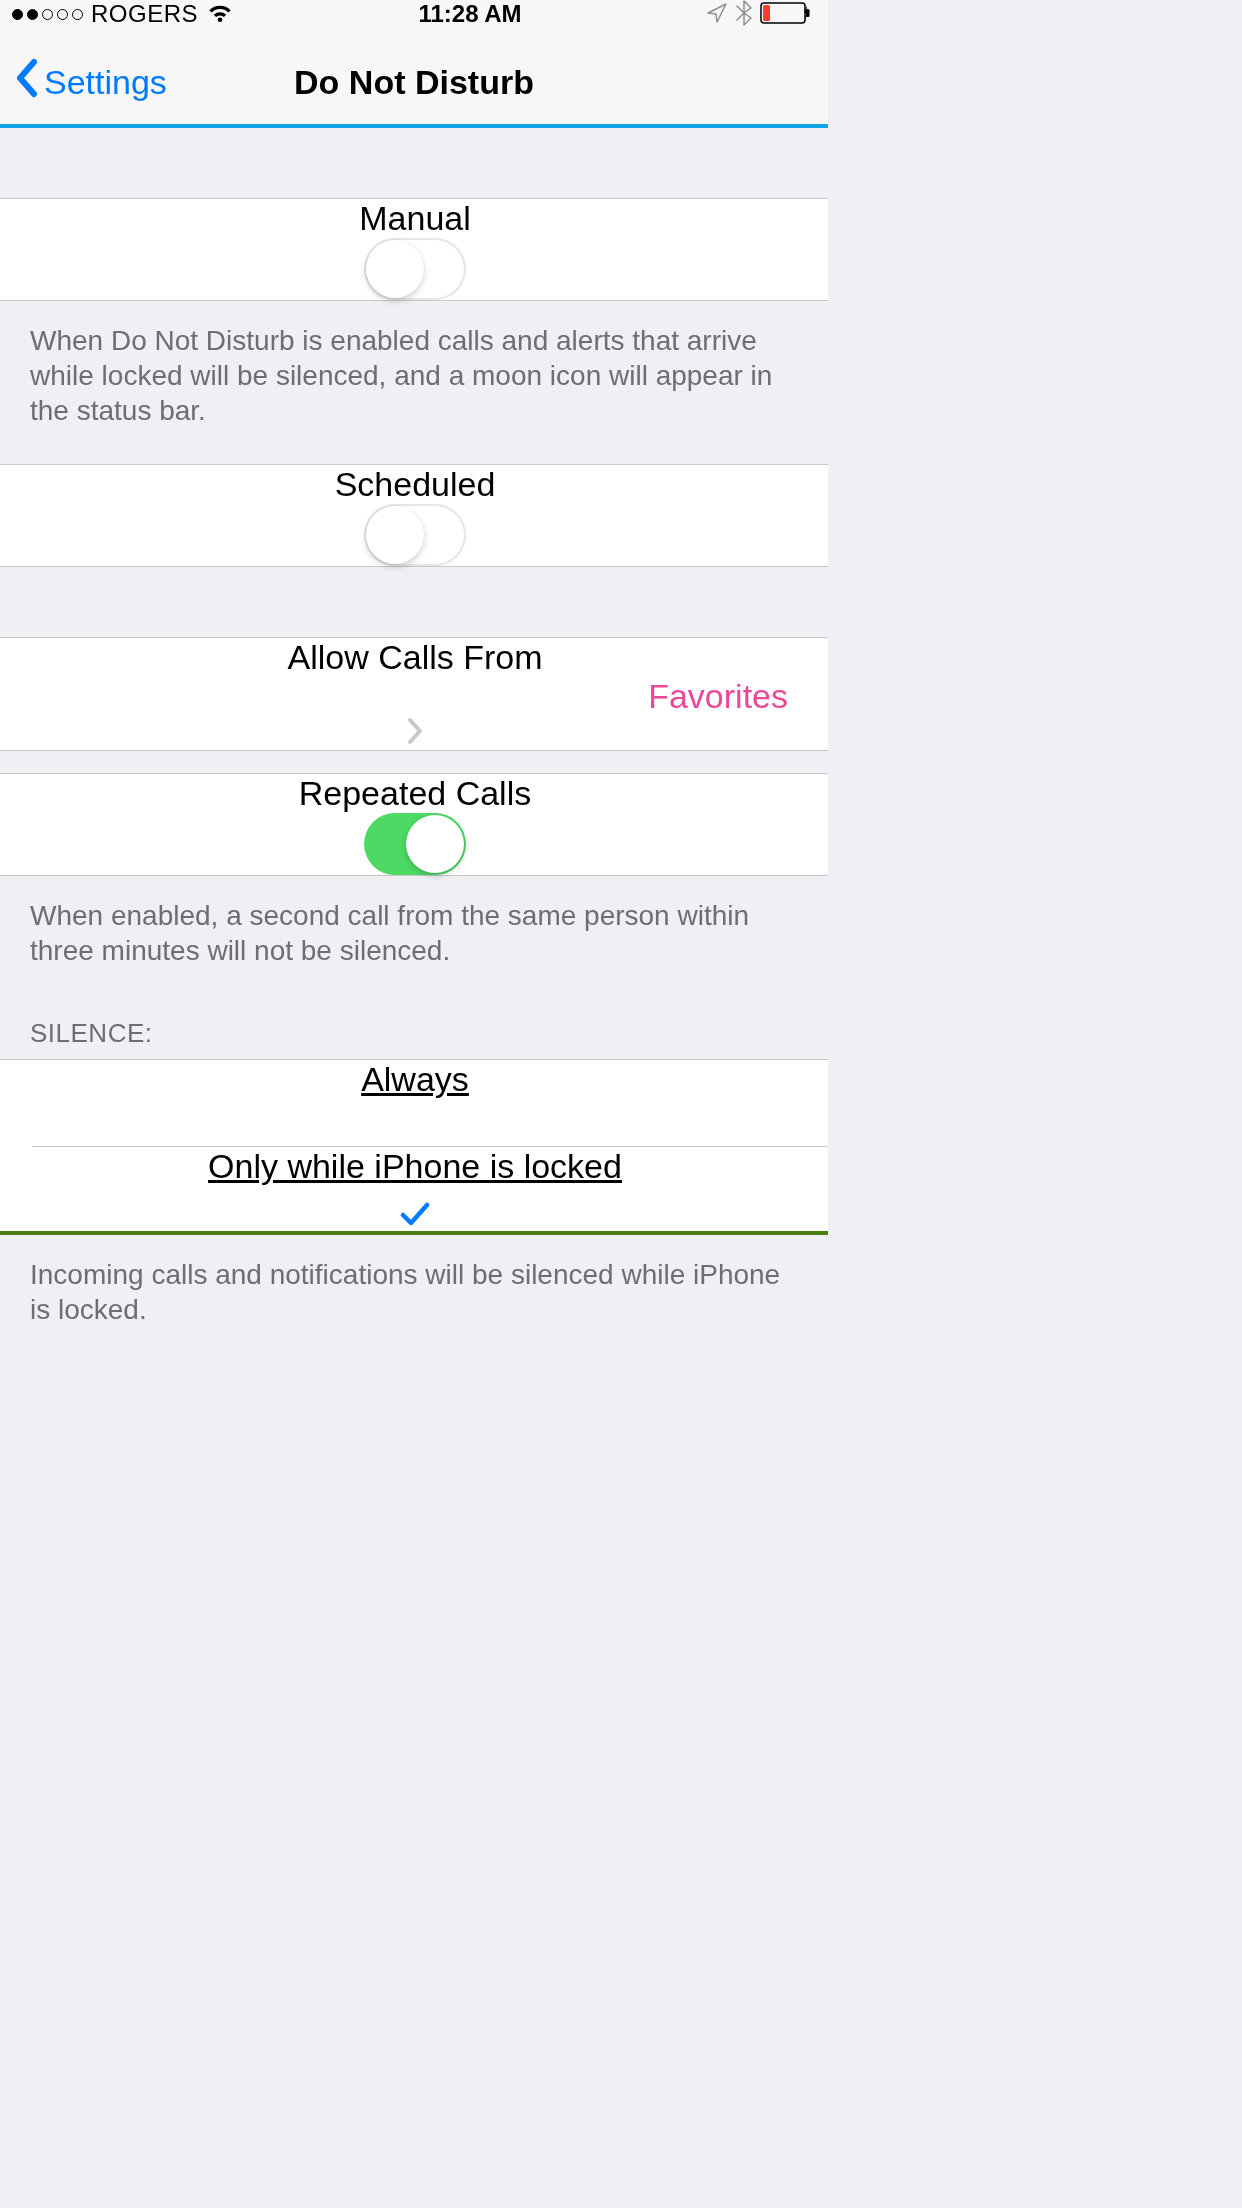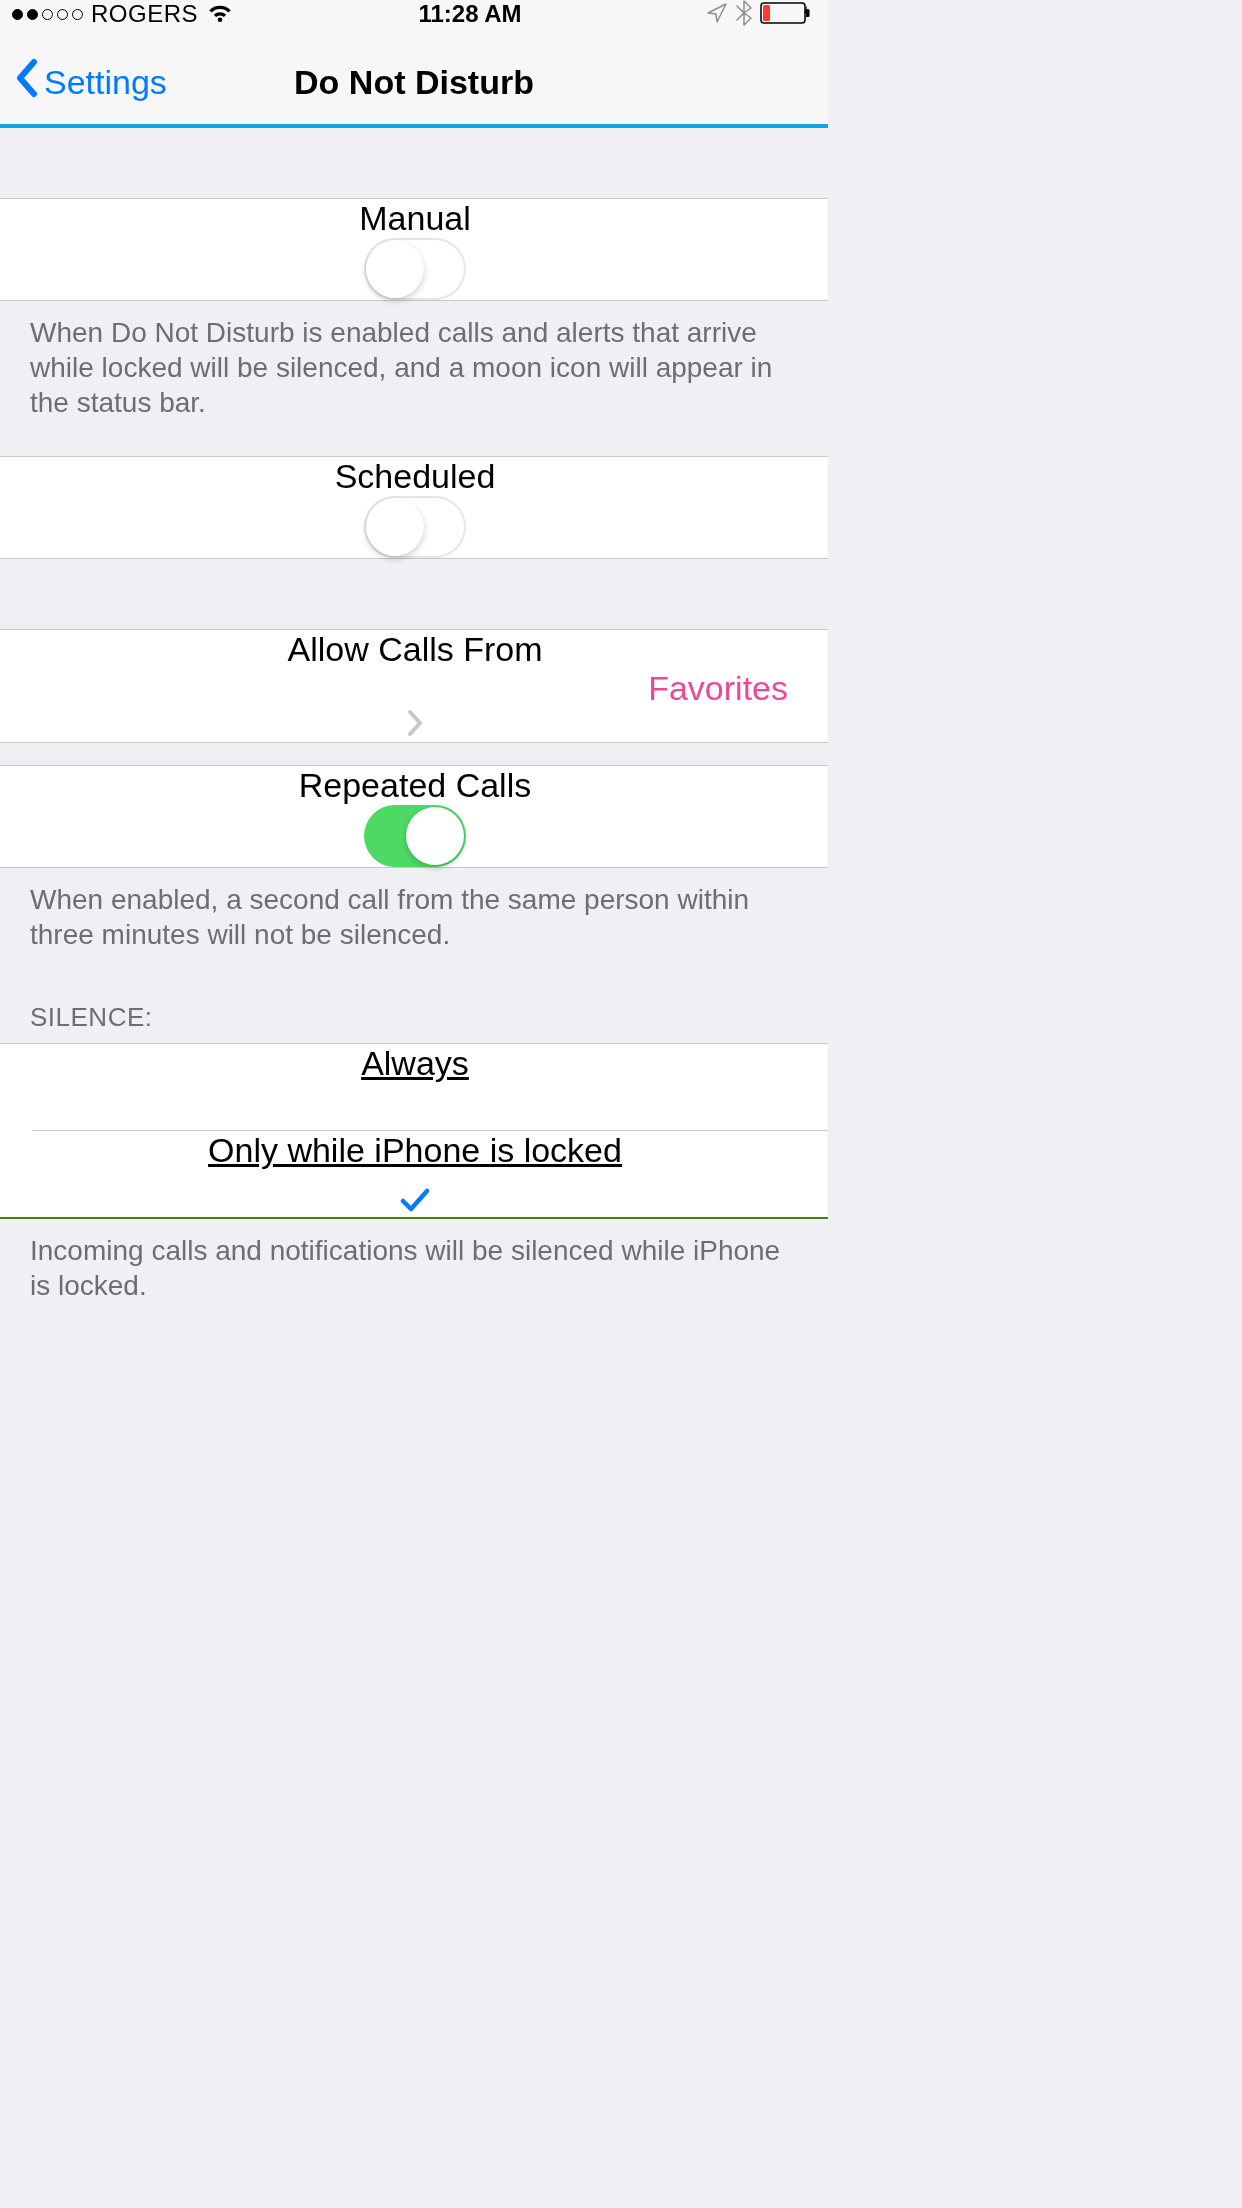--- a/index.html
+++ b/index.html
@@ -85,20 +85,21 @@
       padding-right: 10px;
     }
     .chevron {
       color: #c7c7cc;
     }
     .footer {
       padding: 14px 32px 14px 30px;
       font-size: 28px;
       line-height: 1.25;
       color: #6d6d72;
+      margin-top: 8px;
     }
     .header {
       padding: 12px 32px 10px 30px;
       font-size: 26px;
       color: #6d6d72;
       letter-spacing: 0.5px;
     }
 
     .switch {
       width: 102px;
@@ -133,21 +134,21 @@
       position: relative;
     }
     .inner-sep::after {
       content: '';
       position: absolute;
       left: 32px; right: 0; bottom: 0;
       height: 1px;
       background: #c8c7cc;
     }
     .group .cell { border-bottom: none; text-decoration: underline; }
-    .group .cell:last-child { border-bottom: 2px solid #4d7c0f; }
+    .group .cell:last-child { border-bottom: 4px solid #4d7c0f; }
     .group > .cell:first-child { border-top: 1px solid #c8c7cc; }
 
     .check { color: #007aff; }
   </style>
 </head>
 <body>
 
 <div class="status-bar">
   <div class="status-left">
     <div class="signal-dots">

